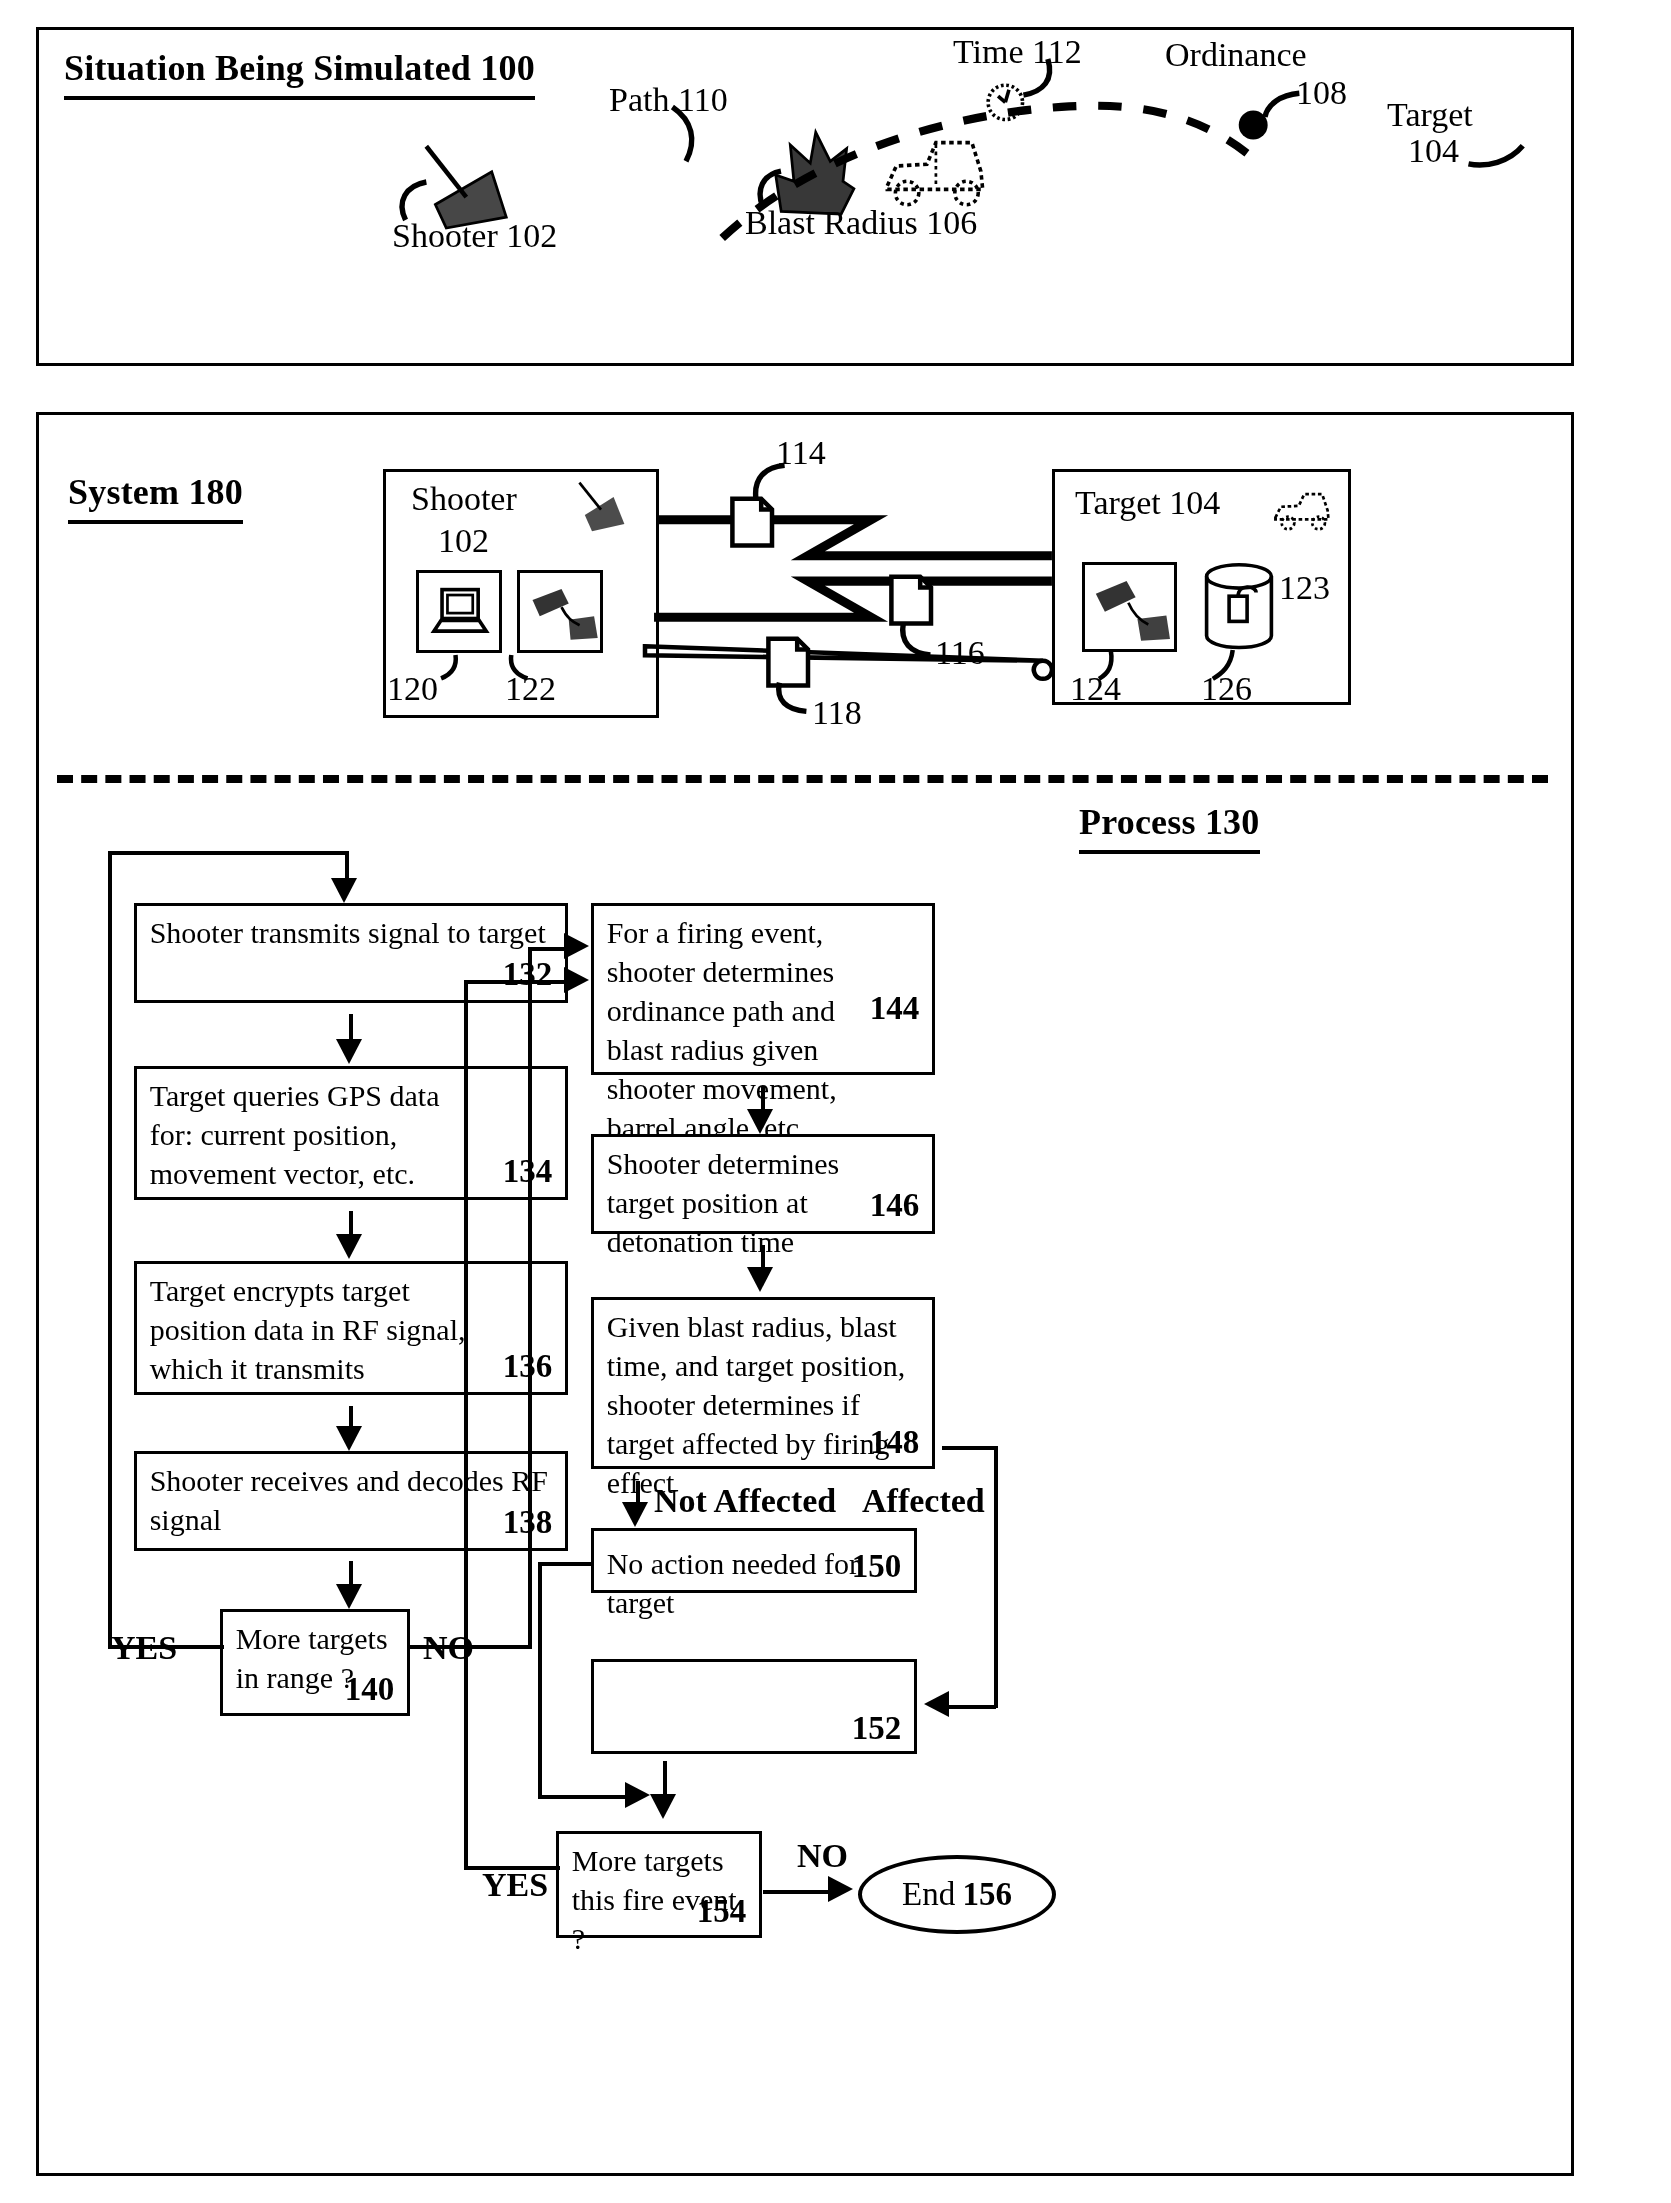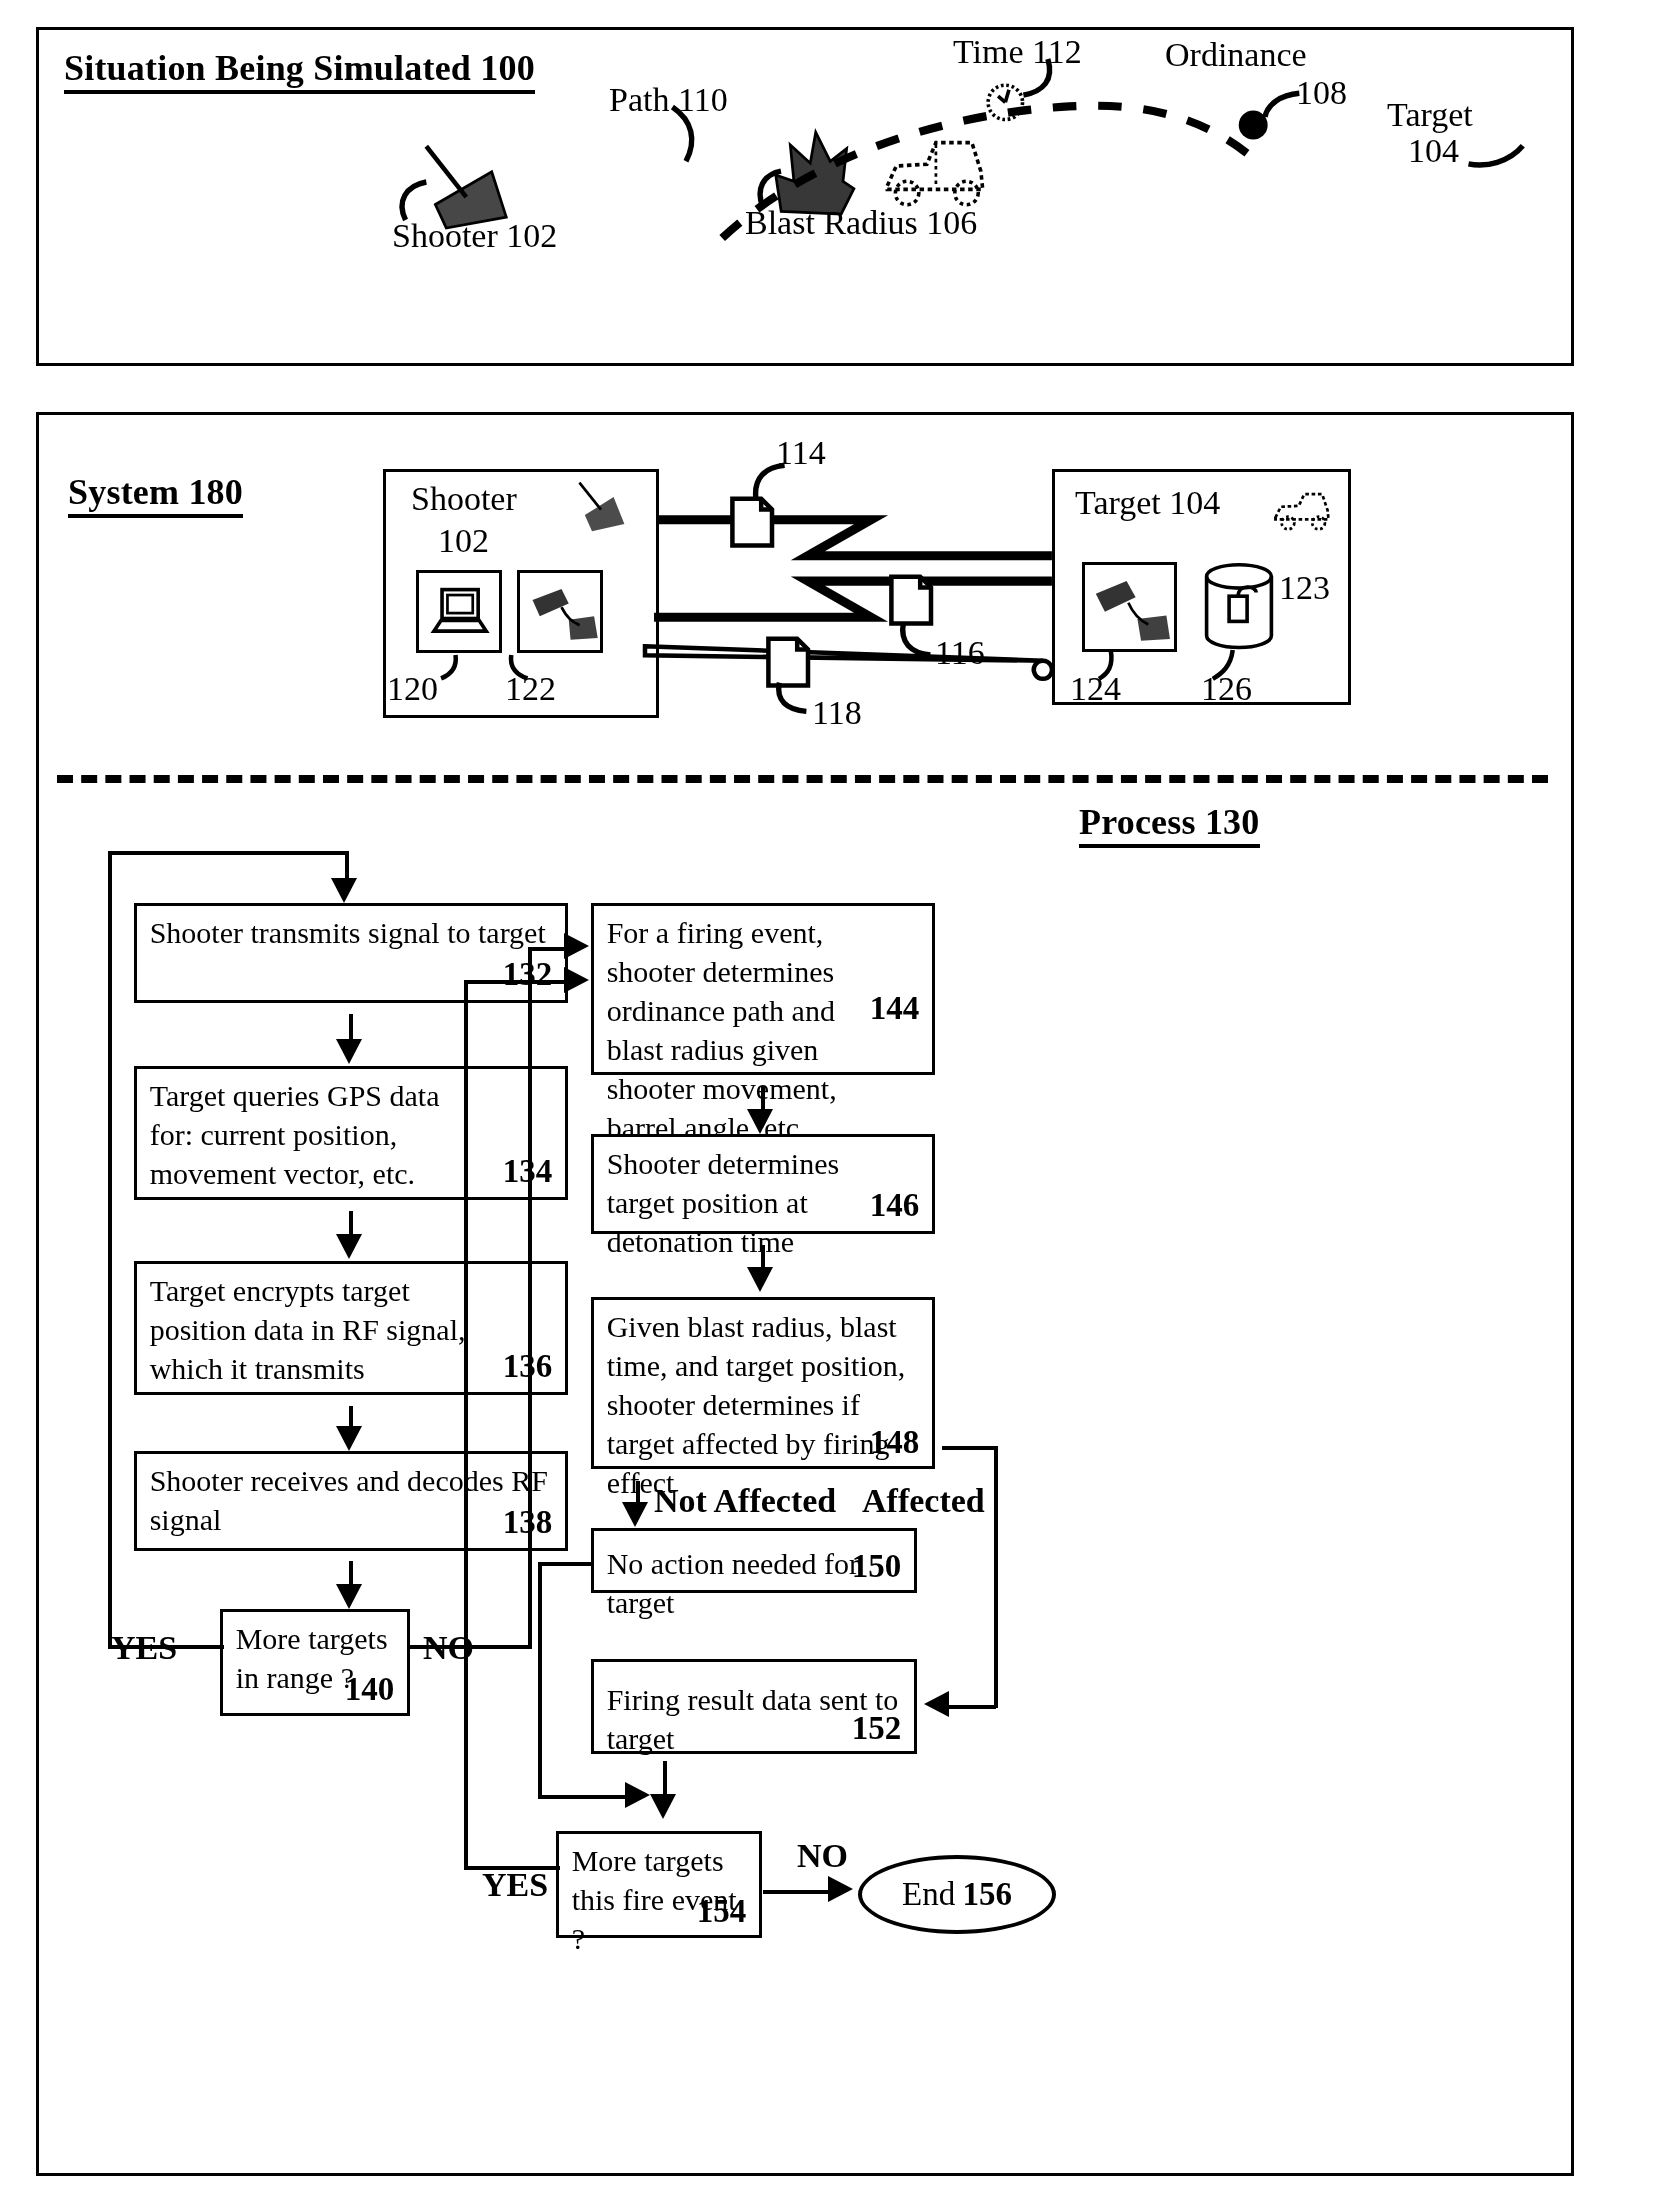--- a/index.html
+++ b/index.html
@@ -6,21 +6,21 @@
   body{width:1672px;height:2204px;font-family:"Liberation Serif",serif;color:#000;}
   #page{position:relative;width:1672px;height:2204px;overflow:hidden;}
 
   
   .panel{position:absolute;border:3.6px solid #000;background:#fff;box-sizing:border-box;}
   #panel-top{left:36px;top:27px;width:1538px;height:339px;}
   #panel-sys{left:36px;top:412px;width:1538px;height:1764px;}
 
   
   .heading{position:absolute;font-weight:bold;font-size:36px;letter-spacing:0.2px;
-           border-bottom:4.5px solid #000;padding-bottom:2px;white-space:nowrap;line-height:1.05;}
+           border-bottom:4.5px solid #000;padding-bottom:8px;white-space:nowrap;line-height:1.05;}
   .label{position:absolute;font-size:34px;white-space:nowrap;line-height:1.05;}
   .bold-lbl{position:absolute;font-size:34px;font-weight:bold;white-space:nowrap;}
 
   
   .pbox{position:absolute;box-sizing:border-box;background:#fff;border:3.6px solid #000;}
   .pbox::after{content:"";position:absolute;left:11px;top:11px;width:100%;height:100%;
                background:#000;z-index:-1;}
   .pbox .txt{position:absolute;left:12.7px;top:7.2px;right:9px;font-size:30px;line-height:1.30;}
   .pbox .num{position:absolute;font-weight:bold;font-size:33px;}
 
@@ -260,21 +260,20 @@
 
     <div class="bold-lbl" style="left:615px;top:1067px;">Not Affected</div>
     <div class="bold-lbl" style="left:823px;top:1067px;">Affected</div>
 
     <div class="pbox" style="left:552px;top:1113px;width:326px;height:65px;">
       <div class="txt" style="top:12.7px;right:47px;">No action needed for target</div>
       <div class="num" style="right:12.7px;bottom:5.4px;">150</div>
     </div>
 
     <div class="pbox" style="left:552px;top:1244px;width:326px;height:95px;">
-      <div class="txt" style="top:18px;right:11px;">Firing result data sent to target</div>
       <div class="num" style="right:12.7px;bottom:3.6px;">152</div>
     </div>
 
     <div class="pbox" style="left:517px;top:1416px;width:206px;height:107px;">
       <div class="txt">More targets this fire event ?</div>
       <div class="num" style="right:12.7px;bottom:5.4px;">154</div>
     </div>
 
     <div class="bold-lbl" style="left:443px;top:1451px;">YES</div>
     <div class="bold-lbl" style="left:758px;top:1422px;">NO</div>

